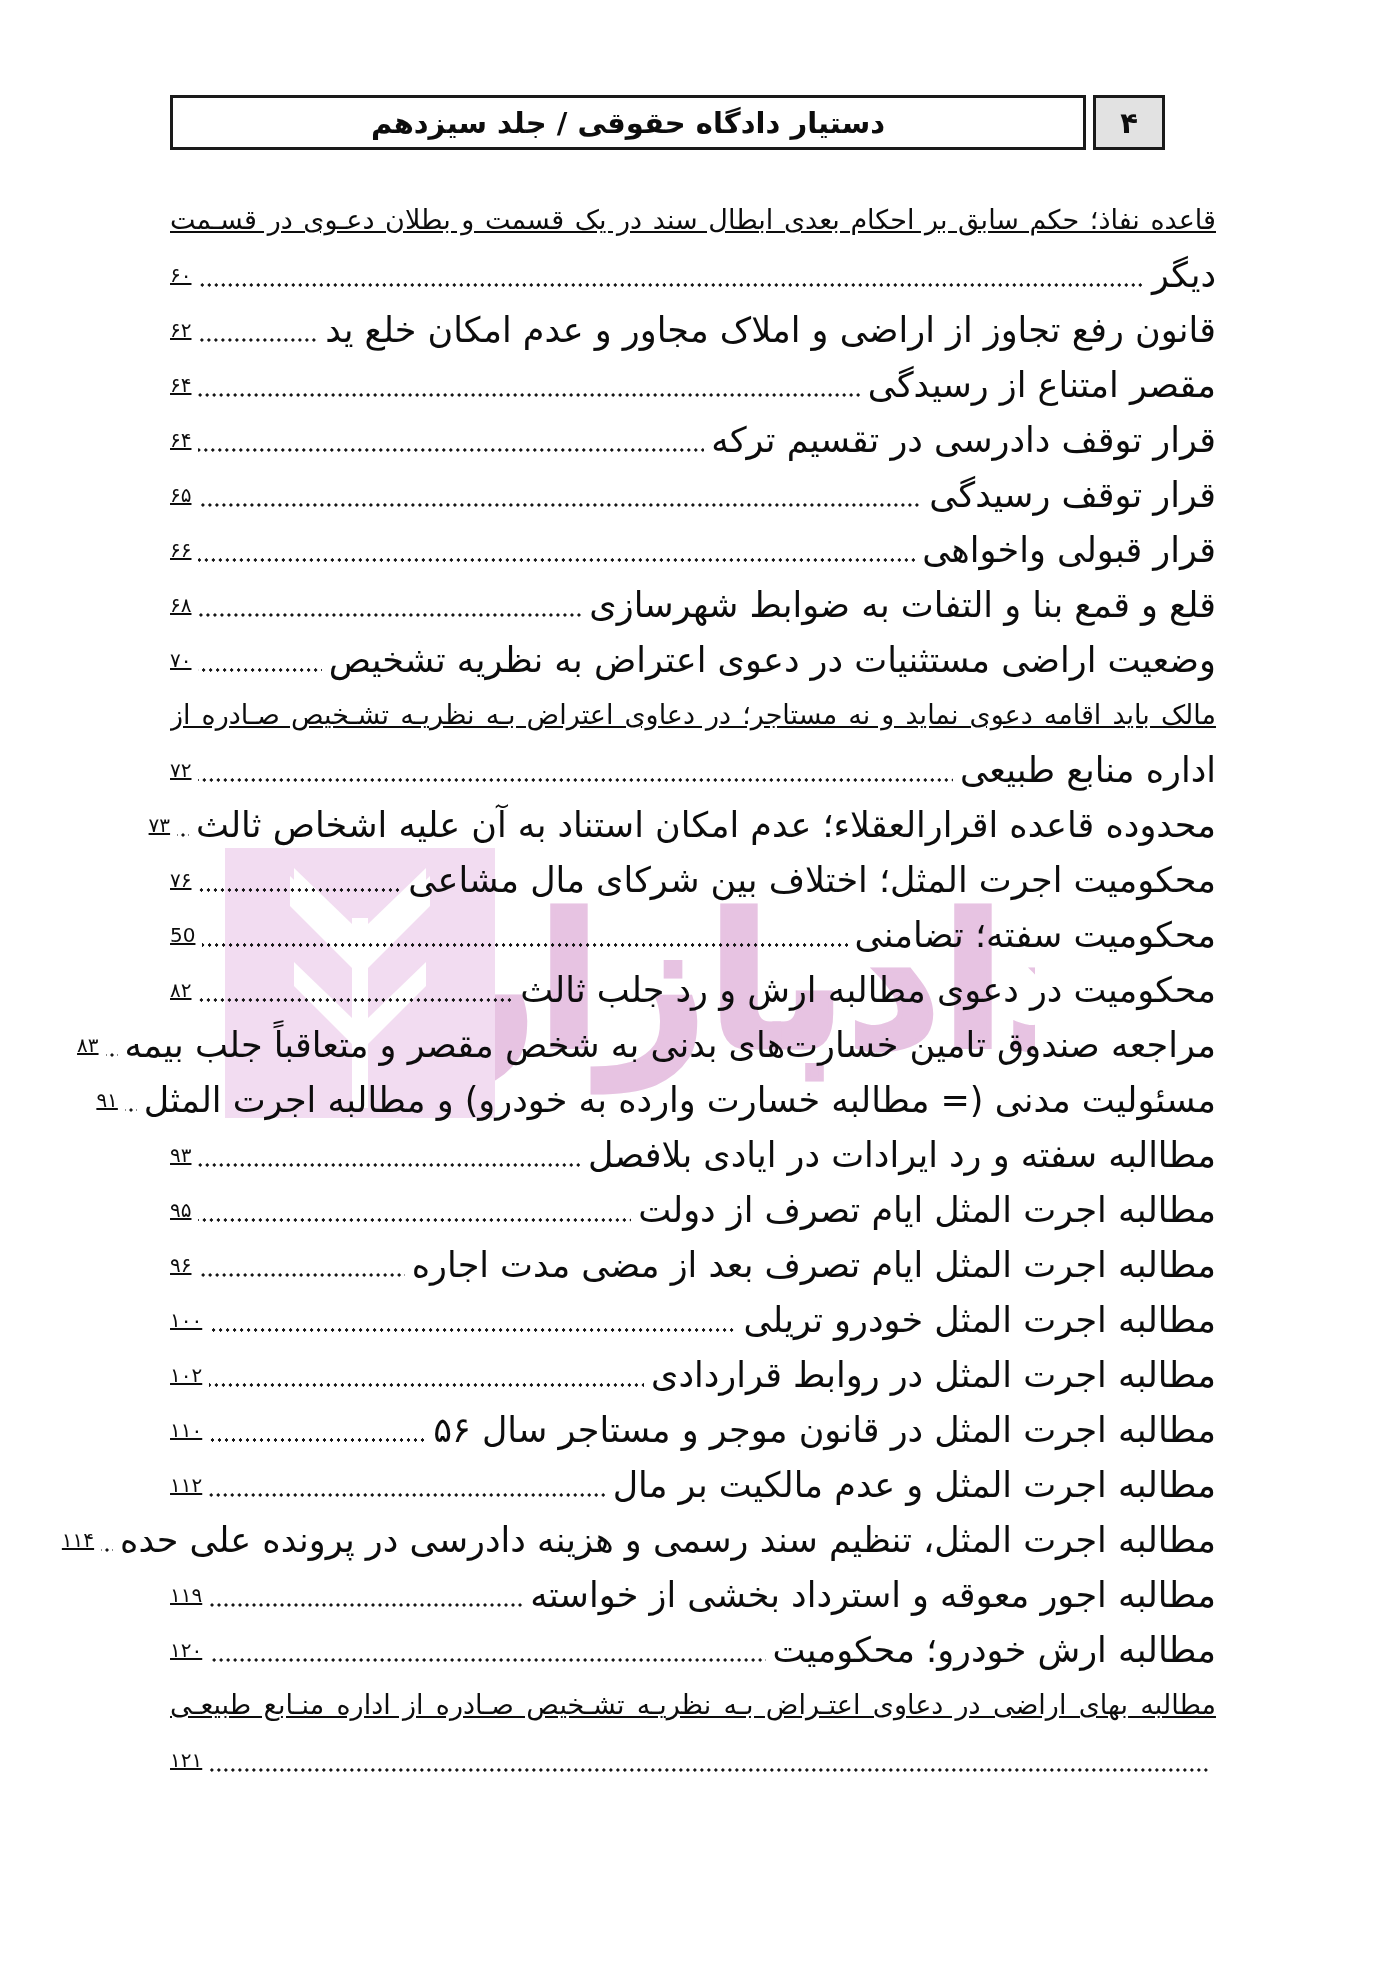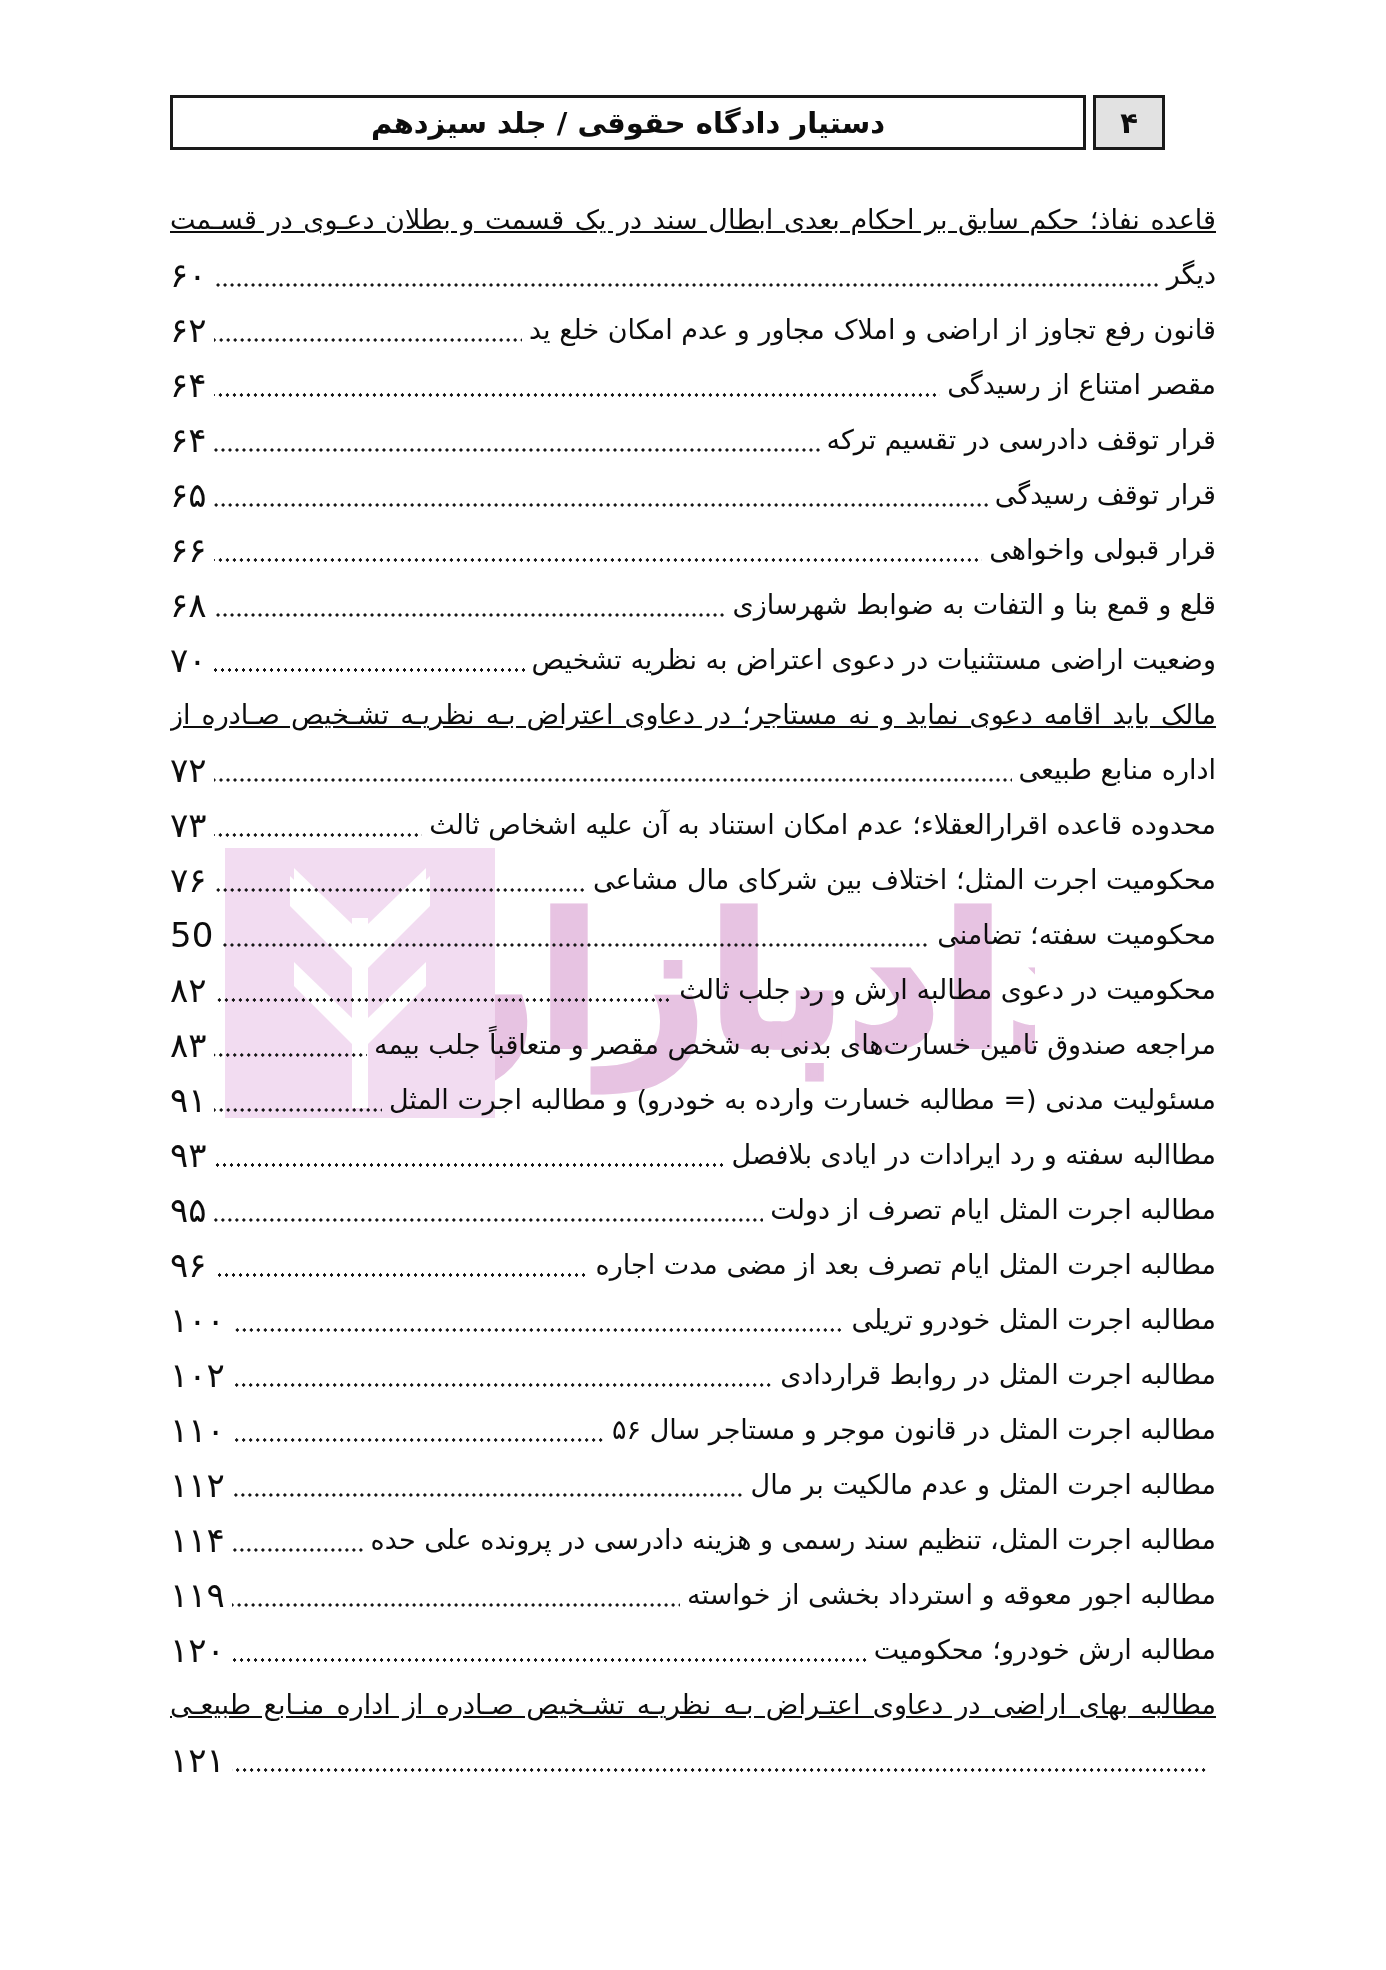--- a/index.html
+++ b/index.html
@@ -58,33 +58,33 @@
   
   .toc {
     position:absolute; top:192px; left:170px; width:1046px;
     z-index:1;
   }
   .row {
     display:flex; flex-direction:row; align-items:center;
     height:55px; direction:rtl;
   }
   .row .label {
-    flex:0 0 auto; font-size:27px; white-space:nowrap;
+    flex:0 0 auto; font-size:35px; white-space:nowrap;
   }
   .row .leader {
     flex:1 1 auto; height:4px; margin:0 7px;
     align-self:flex-end; margin-bottom:15px;
     background-image:radial-gradient(circle, #161616 1.5px, rgba(0,0,0,0) 1.7px);
     background-size:7px 4px;
     background-repeat:repeat-x;
     background-position:center;
     min-width:12px;
   }
   .row .pagenum {
-    flex:0 0 auto; font-size:34px; white-space:nowrap;
+    flex:0 0 auto; font-size:20px; white-space:nowrap;text-decoration:underline;
   }
   .row-full {
     height:55px; line-height:55px; font-size:27px;
     text-align:justify; text-align-last:justify; -moz-text-align-last:justify;
     white-space:nowrap; overflow:hidden;text-decoration:underline;
   }
 </style>
 </head>
 <body>
 

